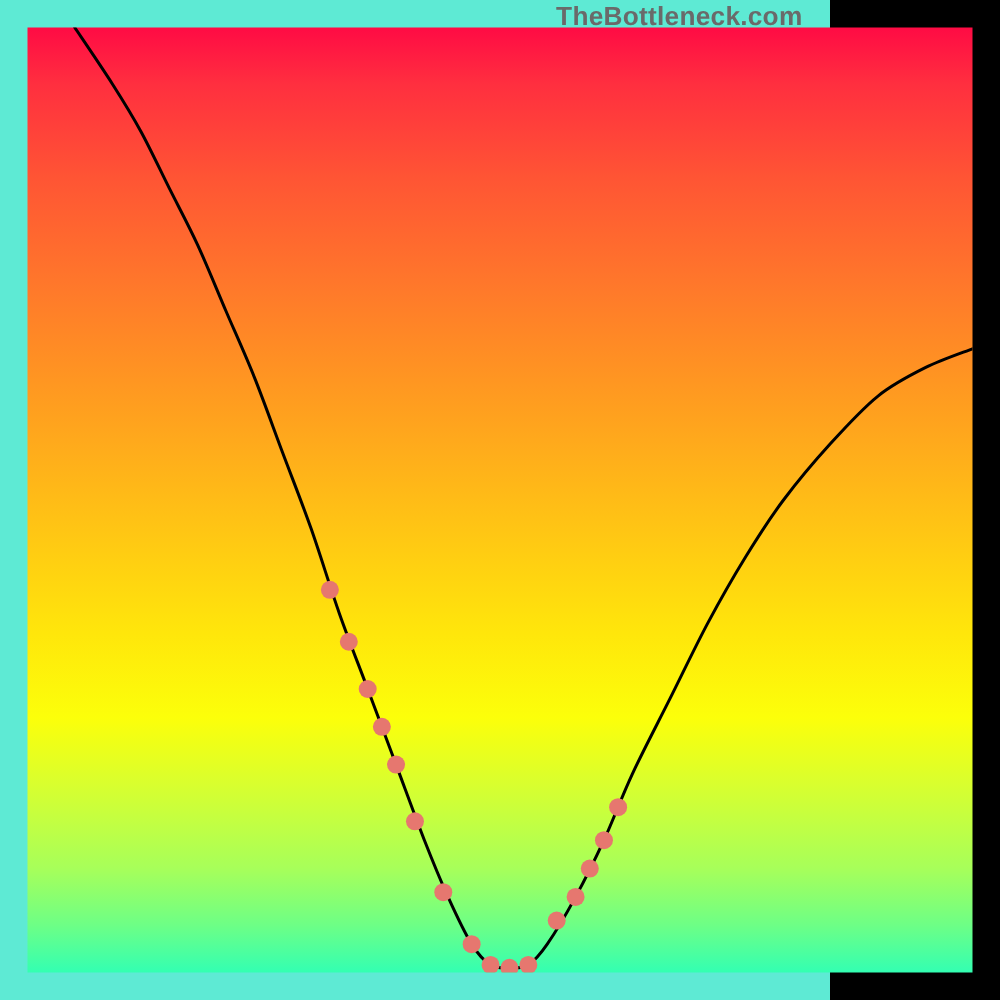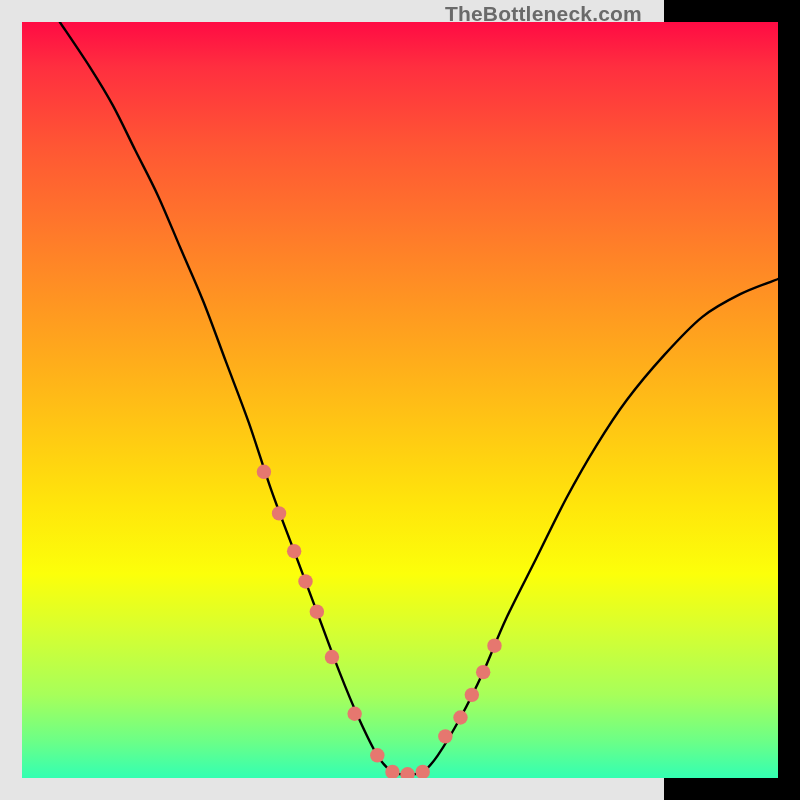--- a/index.html
+++ b/index.html
@@ -8,21 +8,21 @@
     width: 800px;
     height: 800px;
     overflow: hidden;
     background: #000;
     font-family: Arial, Helvetica, sans-serif;
   }
   .frame {
     position: relative;
     width: 664px;
     height: 800px;
-    background: #e5e5e5;
+    background: #5eead4;
   }
   .plot-area {
     position: absolute;
     left: 22px;
     top: 22px;
     width: 756px;
     height: 756px;
     background: linear-gradient(to bottom,
       #ff0b44 0%,
       #ff2f3f 6%,

